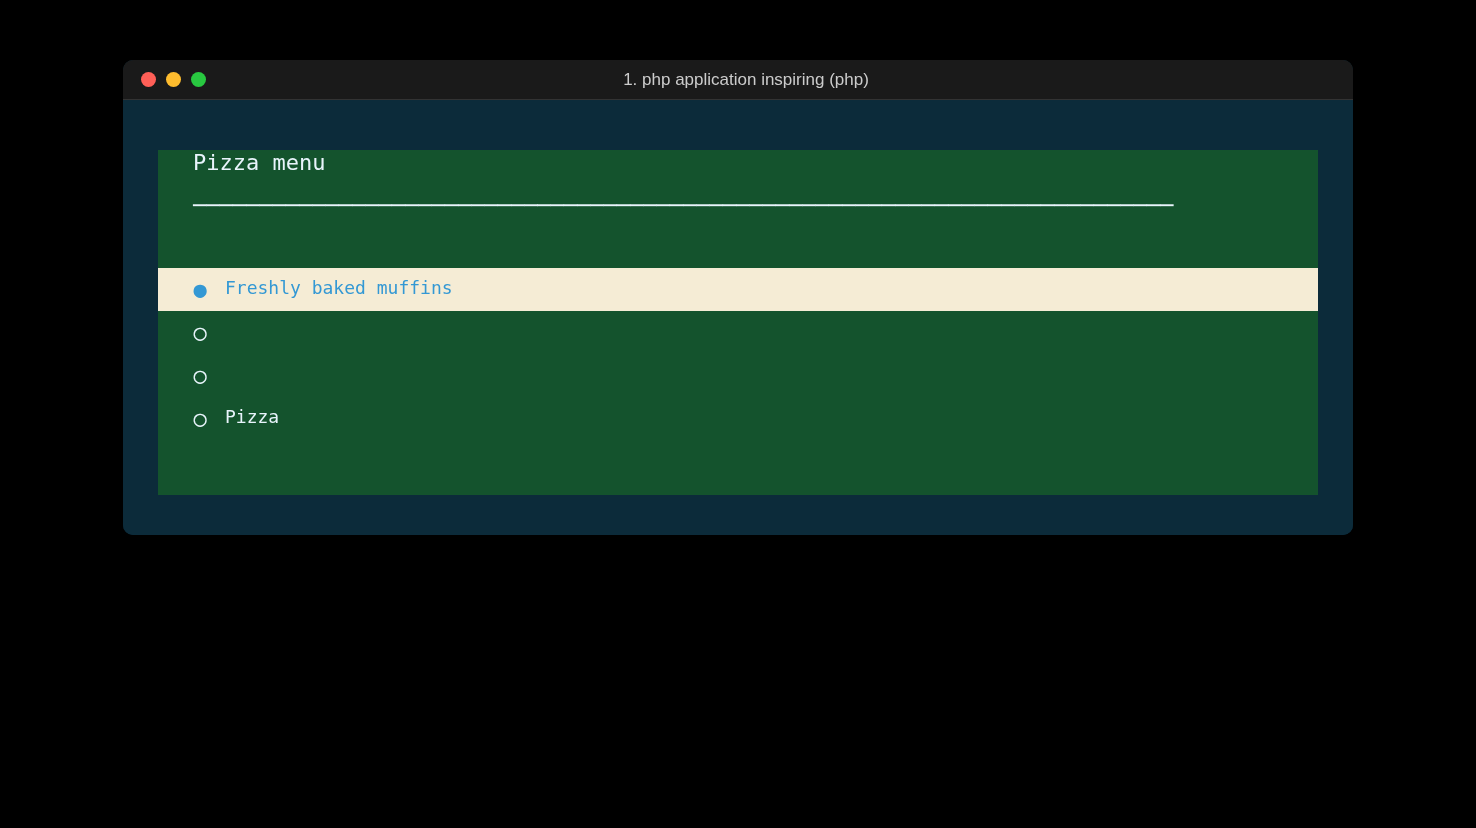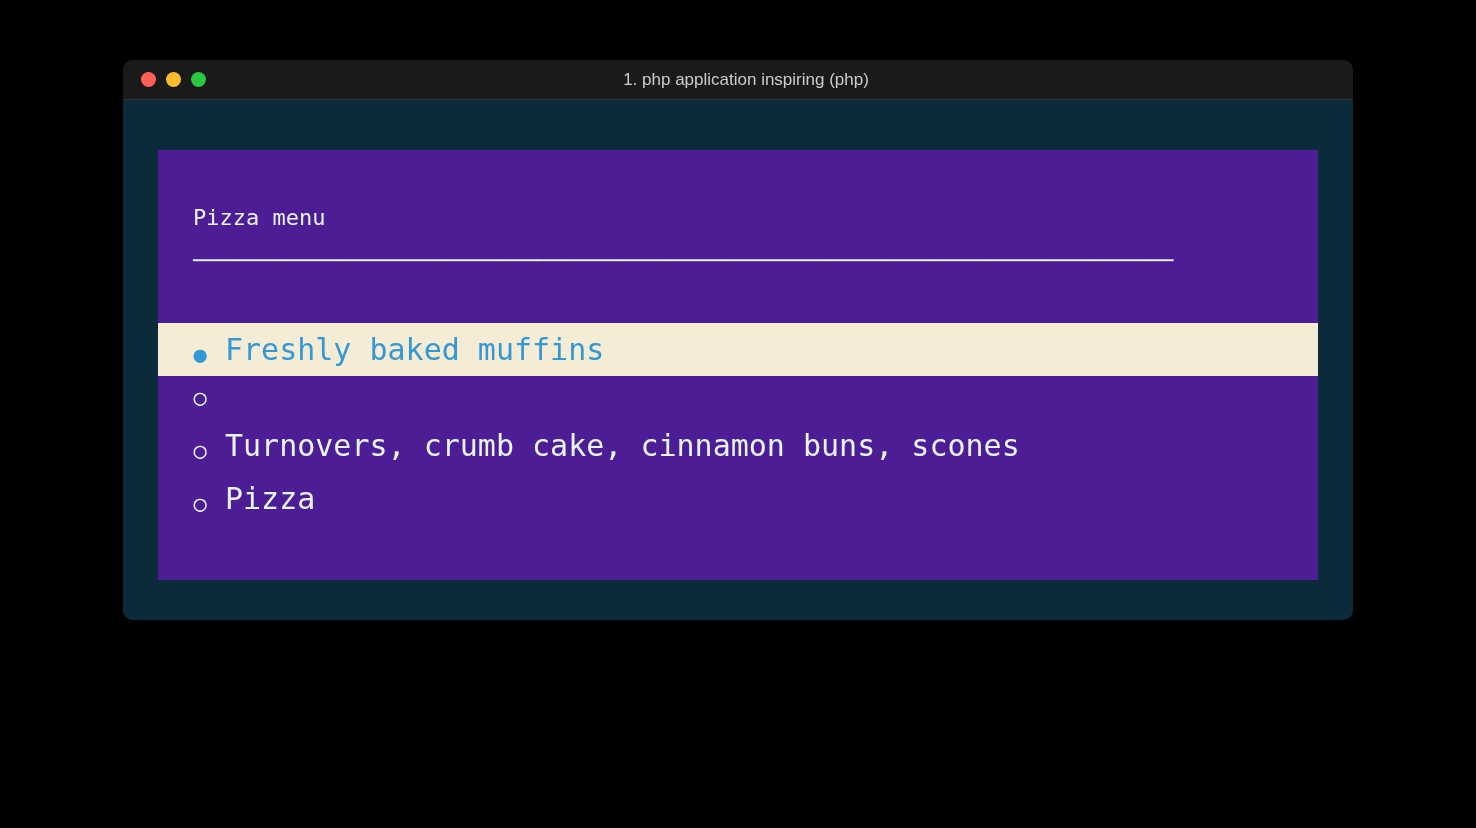--- a/index.html
+++ b/index.html
@@ -63,22 +63,21 @@
       font-family: -apple-system, BlinkMacSystemFont, sans-serif;
       pointer-events: none;
     }
     
     .terminal-body {
       padding: 50px 35px 40px 35px;
       background: #0c2b3a;
     }
     
     .menu-panel {
-      background: #4c1d95;
-      padding-top: 55px;
+      background: #14532d;
       padding-bottom: 55px;
     }
     
     .menu-title {
       color: #e8f4fb;
       font-size: 22px;
       padding: 0 35px;
       margin-bottom: 18px;
       font-weight: normal;
     }
@@ -92,23 +91,23 @@
       margin-bottom: 50px;
       letter-spacing: 0;
     }
     
     .menu-list {
       list-style: none;
     }
     
     .menu-item {
       display: flex;
-      align-items: flex-end;
+      align-items: flex-start;
       padding: 9px 35px;
-      font-size: 30px;
+      font-size: 18px;
       color: #e8f4fb;
       cursor: pointer;
       gap: 18px;
     }
     
     .menu-item.selected {
       background: #f5ecd5;
       color: #3398d4;
     }
     
@@ -147,21 +146,20 @@
       <ul class="menu-list">
         <li class="menu-item selected">
           <span class="bullet"></span>
           <span>Freshly baked muffins</span>
         </li>
         <li class="menu-item">
           <span class="bullet"></span>
         </li>
         <li class="menu-item">
           <span class="bullet"></span>
-          <span>Turnovers, crumb cake, cinnamon buns, scones</span>
         </li>
         <li class="menu-item">
           <span class="bullet"></span>
           <span>Pizza</span>
         </li>
       </ul>
     </div>
   </div>
 </div>
 

